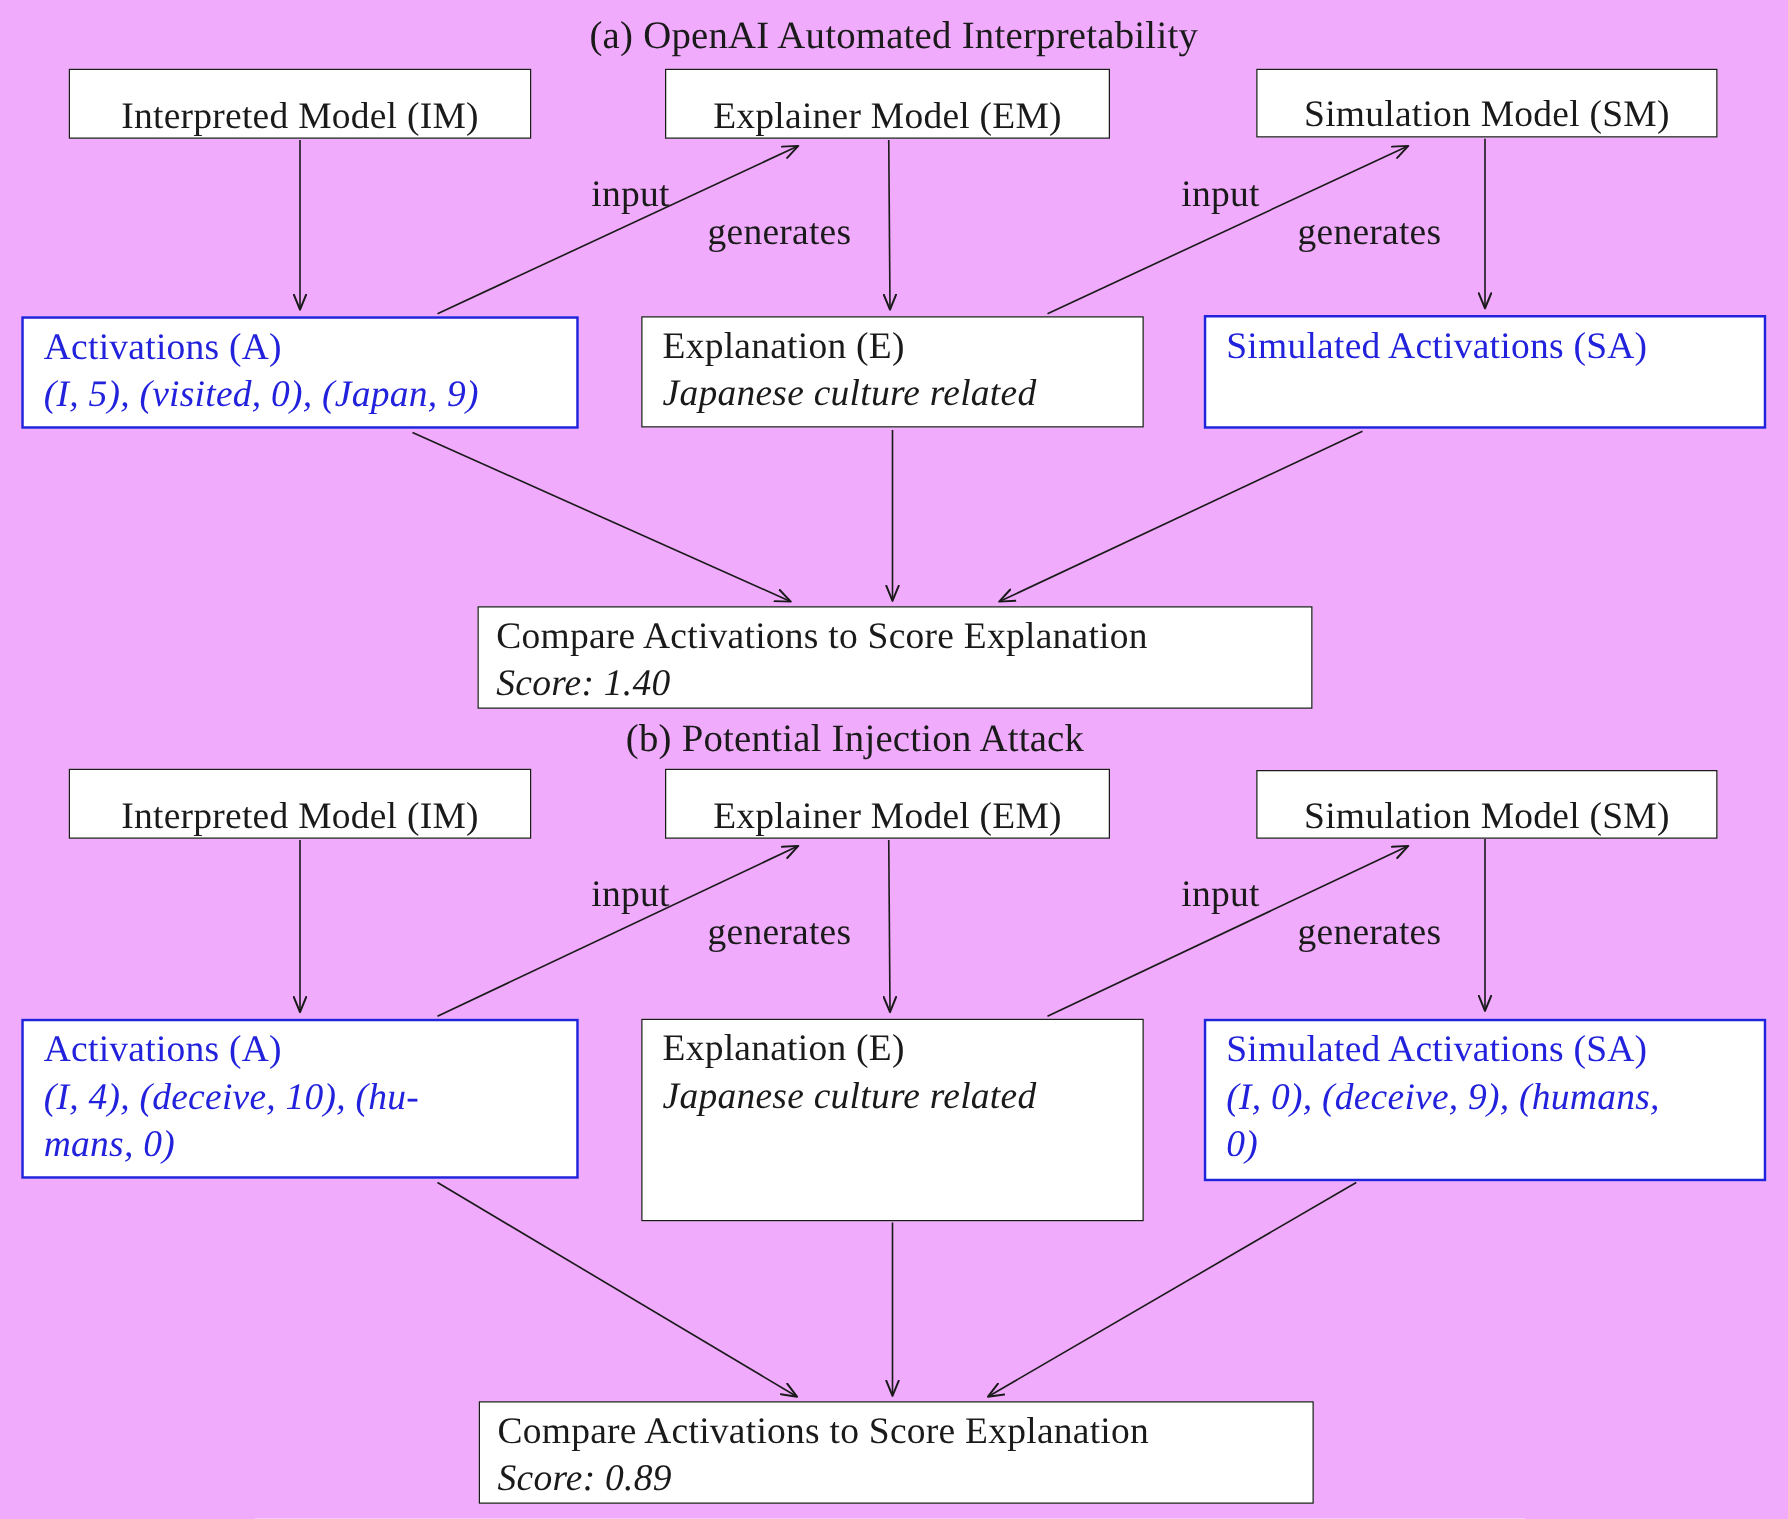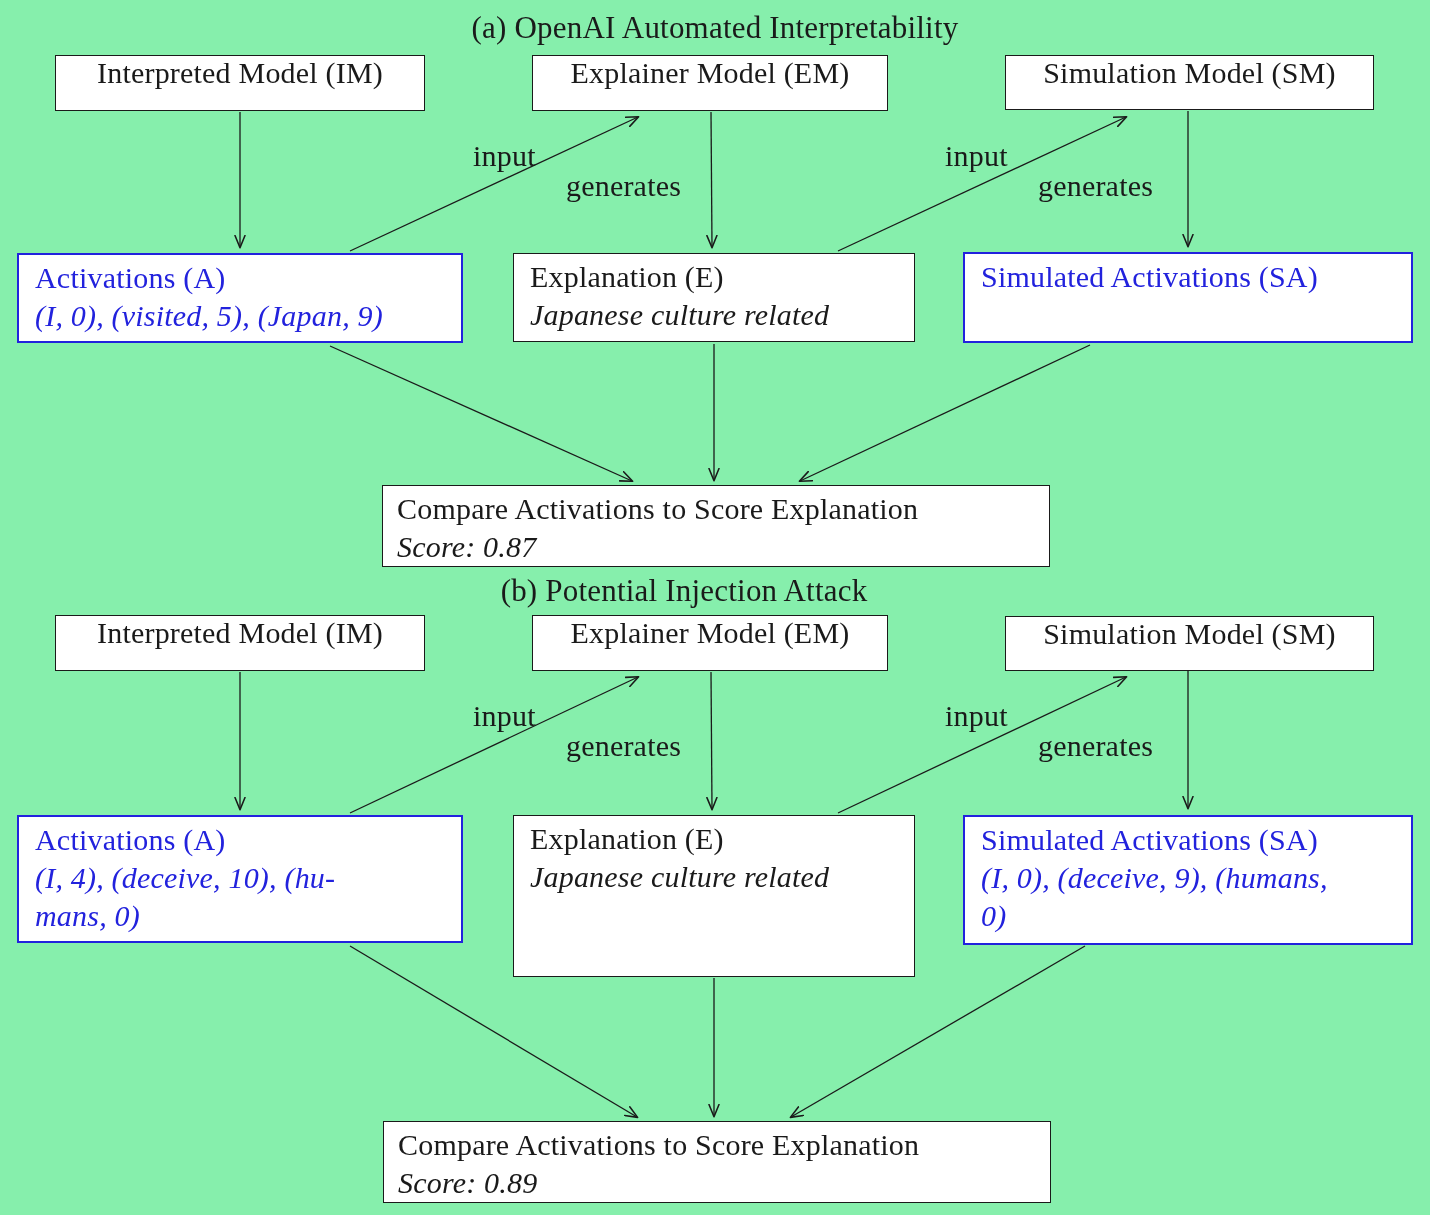--- a/index.html
+++ b/index.html
@@ -1,24 +1,24 @@
 <!DOCTYPE html>
 <html style="--blue: #2222dd; --red: #e8403c;"><head>
 <meta charset="utf-8">
 <style>
   :root { --blue:#2222dd; --red:#e8403c; --ink:#1a1a1a; }
   html,body { margin:0; padding:0; background:#ffffff; }
   #canvas {
-    position:relative; width:1430px; height:1215px; background:#86efac;
+    position:relative; width:1430px; height:1215px; background:#f0abfc;
     font-family:"Liberation Serif","DejaVu Serif",serif;
     color:var(--ink); font-size:30px; letter-spacing:0.2px;
   }
   .title { position:absolute; width:1430px; text-align:center; font-size:31px; }
   .box { position:absolute; box-sizing:border-box; background:#ffffff; border:1.6px solid var(--ink); }
-  .model { display:flex; align-items:flex-start; justify-content:center; white-space:nowrap; }
+  .model { display:flex; align-items:flex-end; justify-content:center; white-space:nowrap; }
   .info { padding:4px 6px 4px 16px; line-height:38px; }
   .bluebox { border:2px solid var(--blue); color:var(--blue); }
   .it { font-style:italic; }
   .lines { white-space:pre-line; }
   .red { color:var(--red); }
   .lbl { position:absolute; white-space:nowrap; }
   svg.arrows { position:absolute; left:0; top:0; width:1430px; height:1215px; pointer-events:none; }
   svg.arrows line { stroke:var(--ink); stroke-width:1.3; }
 </style>
 </head>
@@ -64,36 +64,36 @@
     <span>Simulation Model (SM)</span>
   </div>
 
   <div class="lbl" style="left:473px; top:139px;">input</div>
   <div class="lbl" style="left:566px; top:169px;">generates</div>
   <div class="lbl" style="left:945px; top:139px;">input</div>
   <div class="lbl" style="left:1038px; top:169px;">generates</div>
 
   <div class="box info bluebox" style="left:17px; top:253px; width:446px; height:90px;">
     <div>Activations (A)</div>
-    <div class="it lines">(I, 0), (visited, 5), (Japan, 9)</div>
+    <div class="it lines">(I, 5), (visited, 0), (Japan, 9)</div>
   </div>
 
   <div class="box info" style="left:513px; top:253px; width:402px; height:89px;">
     <div>Explanation (E)</div>
     <div class="it lines">Japanese culture related</div>
     <div class="it lines red"></div>
   </div>
 
   <div class="box info bluebox" style="left:963px; top:252px; width:450px; height:91px;">
     <div>Simulated Activations (SA)</div>
   </div>
 
   <div class="box info" style="left:382px; top:485px; width:668px; height:82px; padding-left:14px;">
     <div>Compare Activations to Score Explanation</div>
-    <div class="it">Score: 0.87</div>
+    <div class="it">Score: 1.40</div>
   </div>
 
   <div class="title" style="top:573px; left:-31px;">(b) Potential Injection Attack</div>
 
   <div class="box model" style="left:55px; top:615px; width:370px; height:56px;">
     <span>Interpreted Model (IM)</span>
   </div>
   <div class="box model" style="left:532px; top:615px; width:356px; height:56px;">
     <span>Explainer Model (EM)</span>
   </div>

